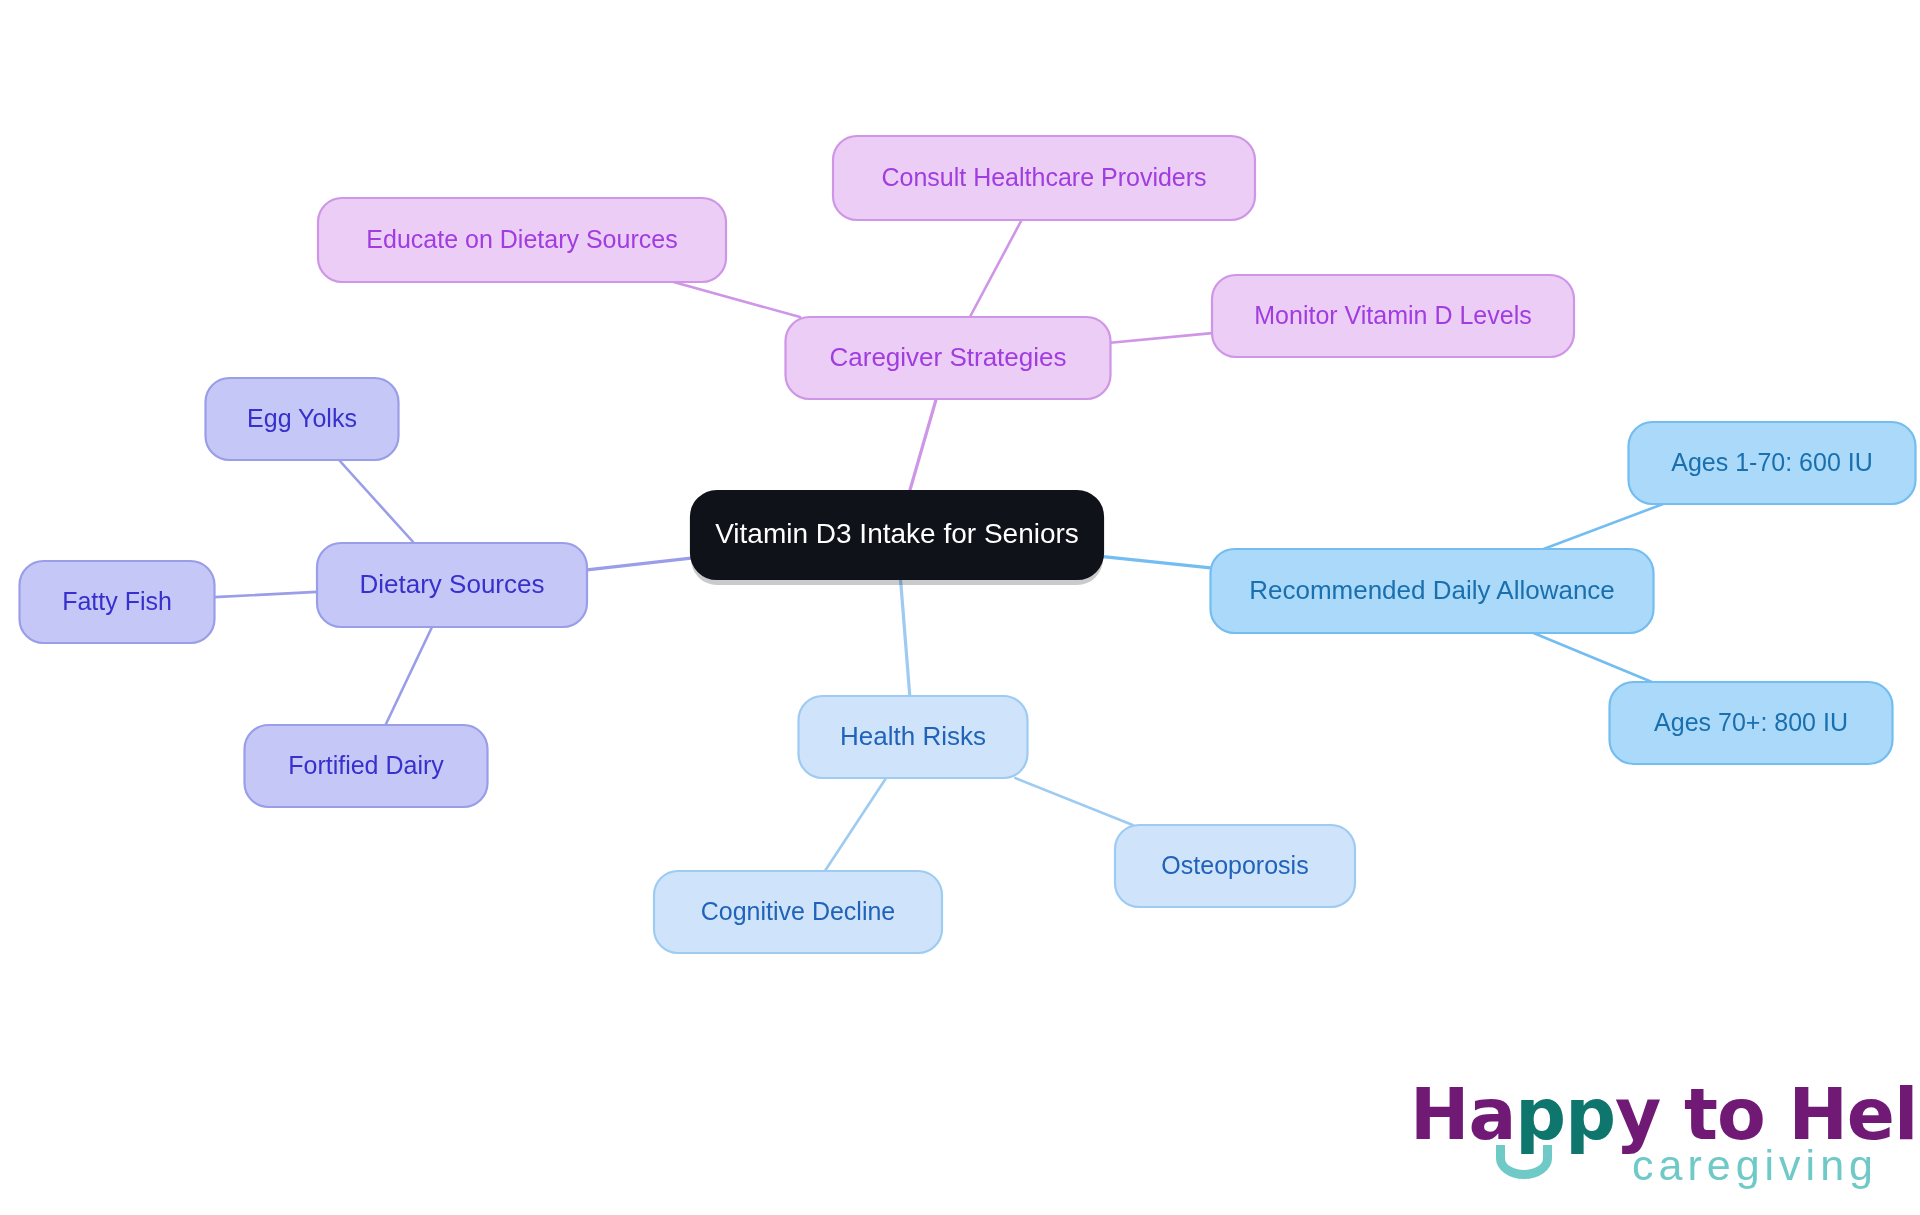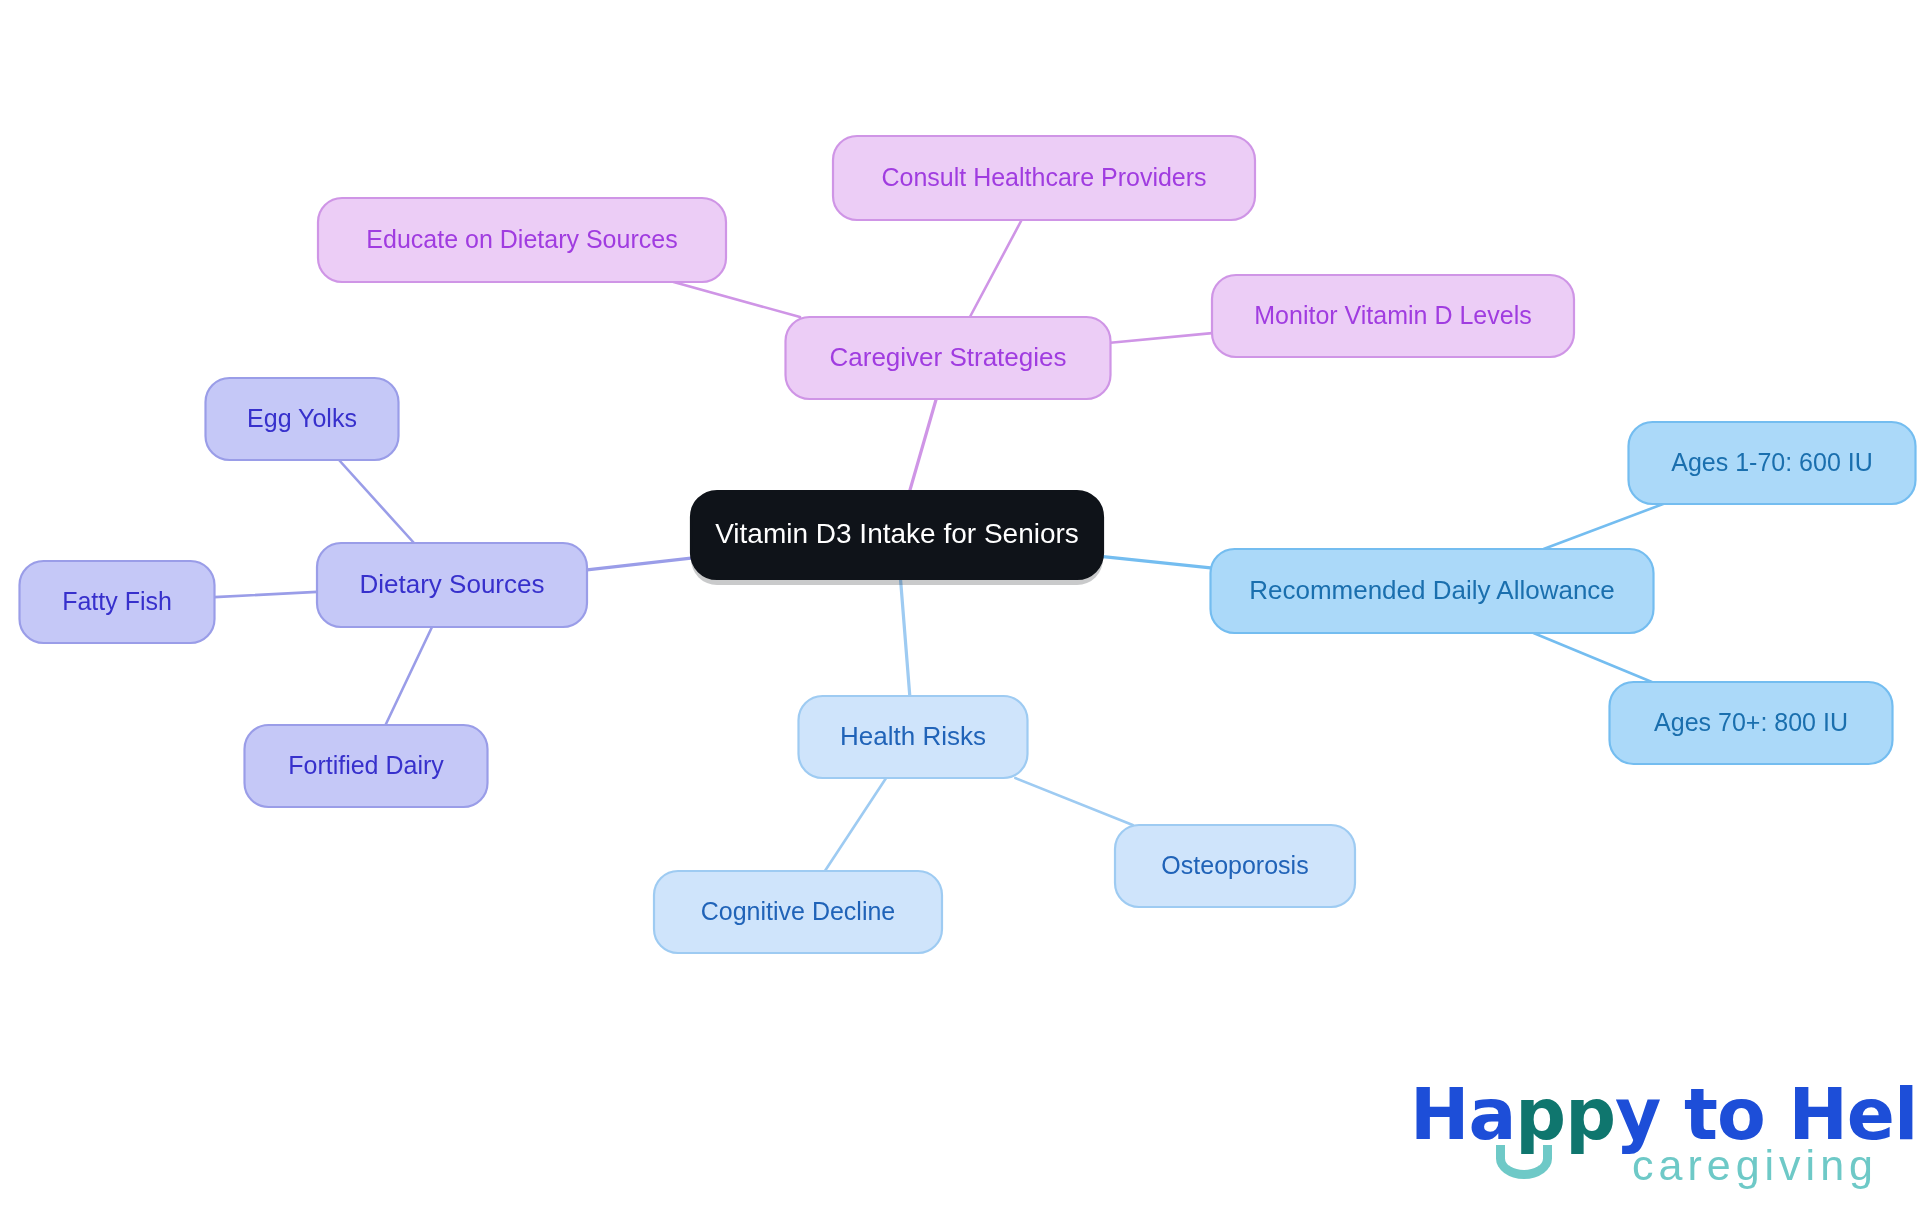--- a/index.html
+++ b/index.html
@@ -50,21 +50,21 @@
     position: absolute;
     left: 0;
     top: 0;
     font-family: "DejaVu Sans", sans-serif;
     font-weight: bold;
     font-size: 71px;
     letter-spacing: -1px;
     line-height: 1;
     white-space: pre;
   }
-  .logo-coral { color: #1d4ed8; }
+  .logo-coral { color: #701a75; }
   .logo-teal  { color: #0f766e; }
   .logo-sub {
     position: absolute;
     right: 2px;
     top: 62px;
     font-family: Liberation Sans, sans-serif;
     font-size: 43px;
     letter-spacing: 5px;
     color: #6ec9c7;
     white-space: pre;

